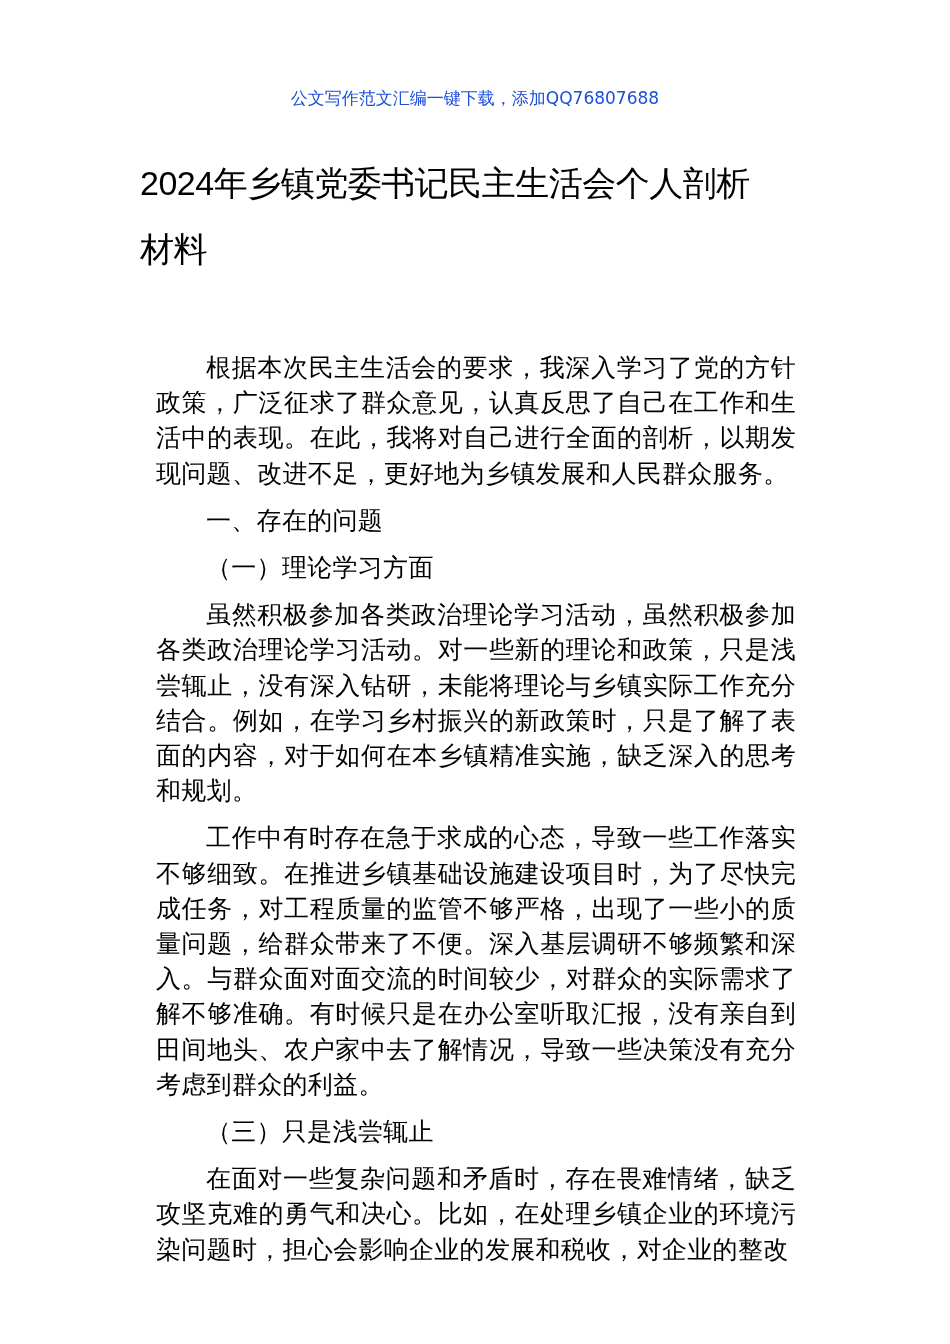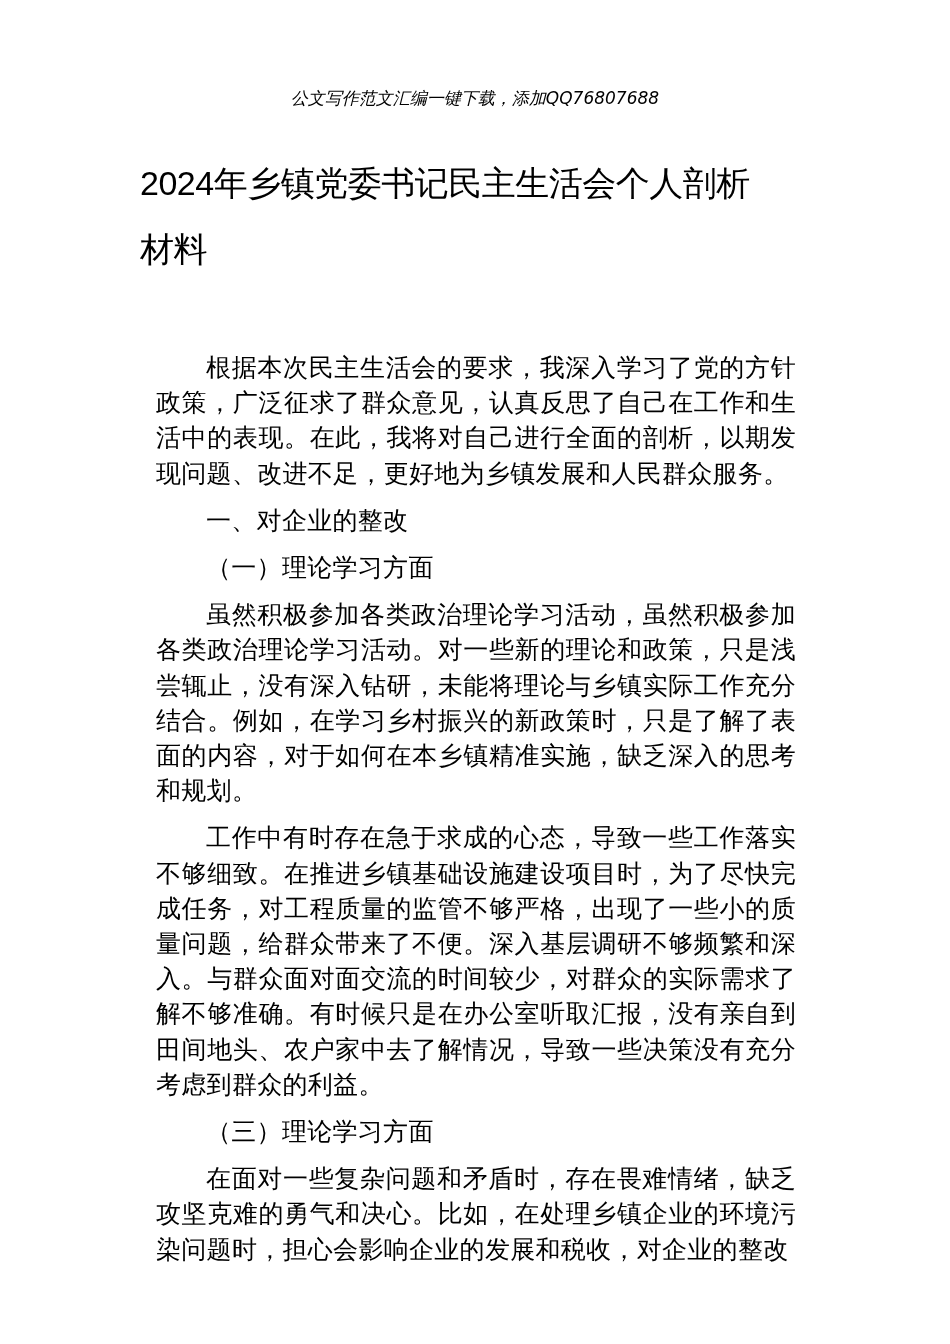--- a/index.html
+++ b/index.html
@@ -16,22 +16,21 @@
     color: #000000;
   }
   .banner {
     position: absolute;
     top: 84px;
     left: 0;
     width: 950px;
     text-align: center;
     font-size: 17px;
     line-height: 28px;
-    color: #000000;
-    font-style: italic;
+    color: #1d4ed8;
   }
   .title {
     position: absolute;
     top: 150px;
     left: 140px;
     width: 670px;
     text-align: left;
     font-size: 34px;
     line-height: 66px;
     letter-spacing: -0.5px;
@@ -58,19 +57,19 @@
 
 <div class="banner">公文写作范文汇编一键下载，添加QQ76807688</div>
 
 <div class="title">
   <div>2024年乡镇党委书记民主生活会个人剖析</div>
   <div>材料</div>
 </div>
 
 <div class="body">
   <p>根据本次民主生活会的要求，我深入学习了党的方针政策，广泛征求了群众意见，认真反思了自己在工作和生活中的表现。在此，我将对自己进行全面的剖析，以期发现问题、改进不足，更好地为乡镇发展和人民群众服务。</p>
-  <p>一、对企业的整改</p>
+  <p>一、存在的问题</p>
   <p>（一）理论学习方面</p>
   <p>虽然积极参加各类政治理论学习活动，虽然积极参加各类政治理论学习活动。对一些新的理论和政策，只是浅尝辄止，没有深入钻研，未能将理论与乡镇实际工作充分结合。例如，在学习乡村振兴的新政策时，只是了解了表面的内容，对于如何在本乡镇精准实施，缺乏深入的思考和规划。</p>
   <p>工作中有时存在急于求成的心态，导致一些工作落实不够细致。在推进乡镇基础设施建设项目时，为了尽快完成任务，对工程质量的监管不够严格，出现了一些小的质量问题，给群众带来了不便。深入基层调研不够频繁和深入。与群众面对面交流的时间较少，对群众的实际需求了解不够准确。有时候只是在办公室听取汇报，没有亲自到田间地头、农户家中去了解情况，导致一些决策没有充分考虑到群众的利益。</p>
-  <p>（三）理论学习方面</p>
+  <p>（三）只是浅尝辄止</p>
   <p>在面对一些复杂问题和矛盾时，存在畏难情绪，缺乏攻坚克难的勇气和决心。比如，在处理乡镇企业的环境污染问题时，担心会影响企业的发展和税收，对企业的整改</p>
 </div>
 
 </body></html>

